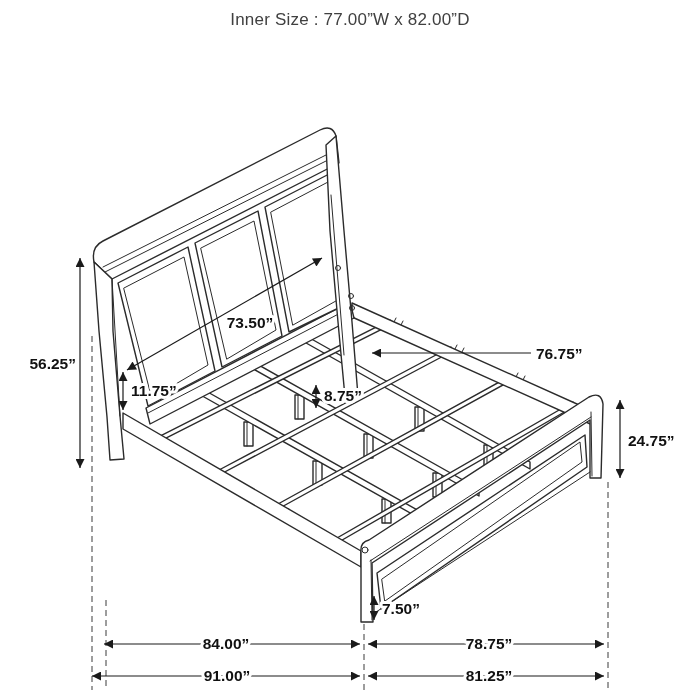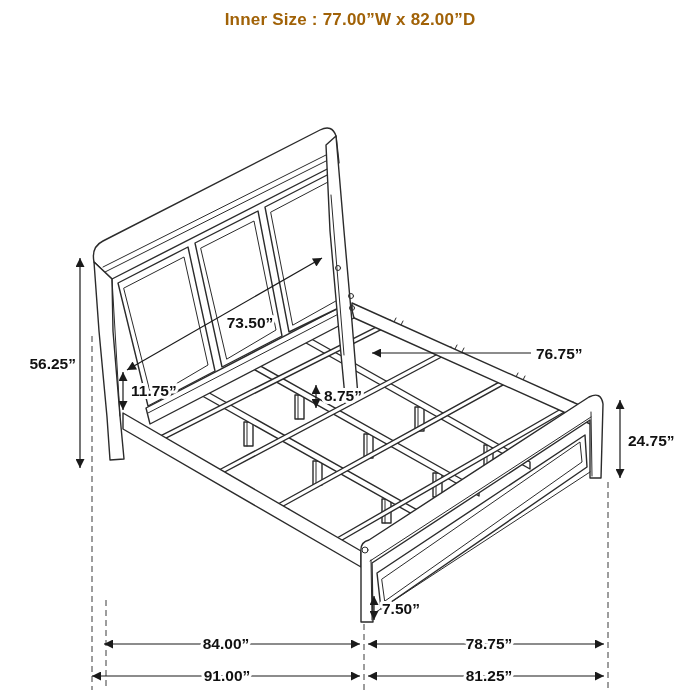--- a/index.html
+++ b/index.html
@@ -1,19 +1,19 @@
 <!DOCTYPE html>
 <html><head>
 <meta charset="utf-8">
 <style>
   html,body{margin:0;padding:0;background:#ffffff;}
   .stage{position:relative;width:700px;height:700px;background:#ffffff;overflow:hidden;
          font-family:"Liberation Sans",sans-serif;}
   .title{position:absolute;top:10px;left:0;width:100%;text-align:center;
-         font-size:17px;font-weight:bold;color:#a16207;letter-spacing:.2px;}
+         font-size:17px;font-weight:normal;color:#404040;letter-spacing:.2px;}
   svg{position:absolute;top:0;left:0;}
   .stf{fill:#ffffff;stroke:#2b2b2b;stroke-width:1.4;stroke-linejoin:round;}
   .thin{fill:none;stroke:#2b2b2b;stroke-width:1;stroke-linecap:round;}
   .dim{fill:none;stroke:#1a1a1a;stroke-width:1.2;}
   .dash{fill:none;stroke:#3a3a3a;stroke-width:1;stroke-dasharray:6 4;}
   .dot{fill:#1a1a1a;stroke:none;}
   .dim-label{font-family:"Liberation Sans",sans-serif;font-weight:bold;font-size:15.5px;
              fill:#111;paint-order:stroke;stroke:#ffffff;stroke-width:6px;stroke-linejoin:round;}
 </style>
 </head>

